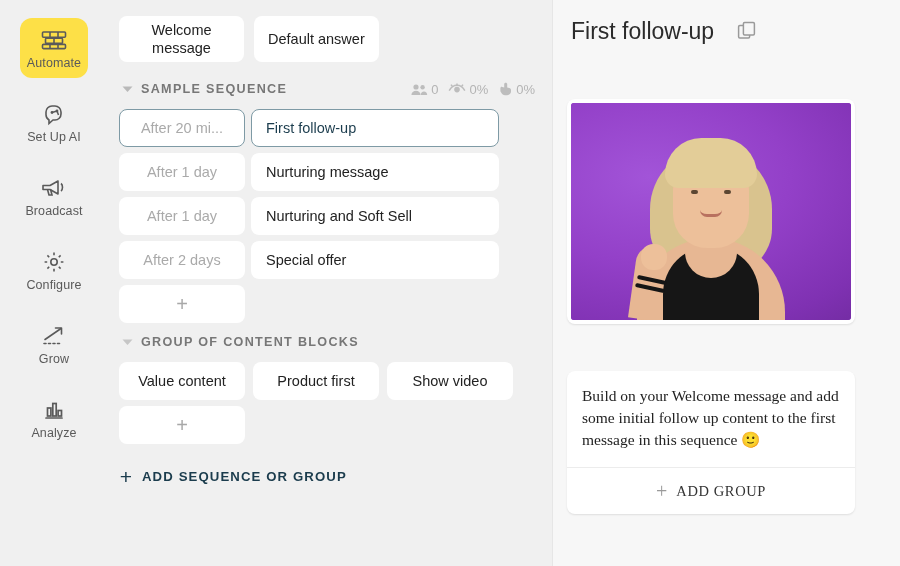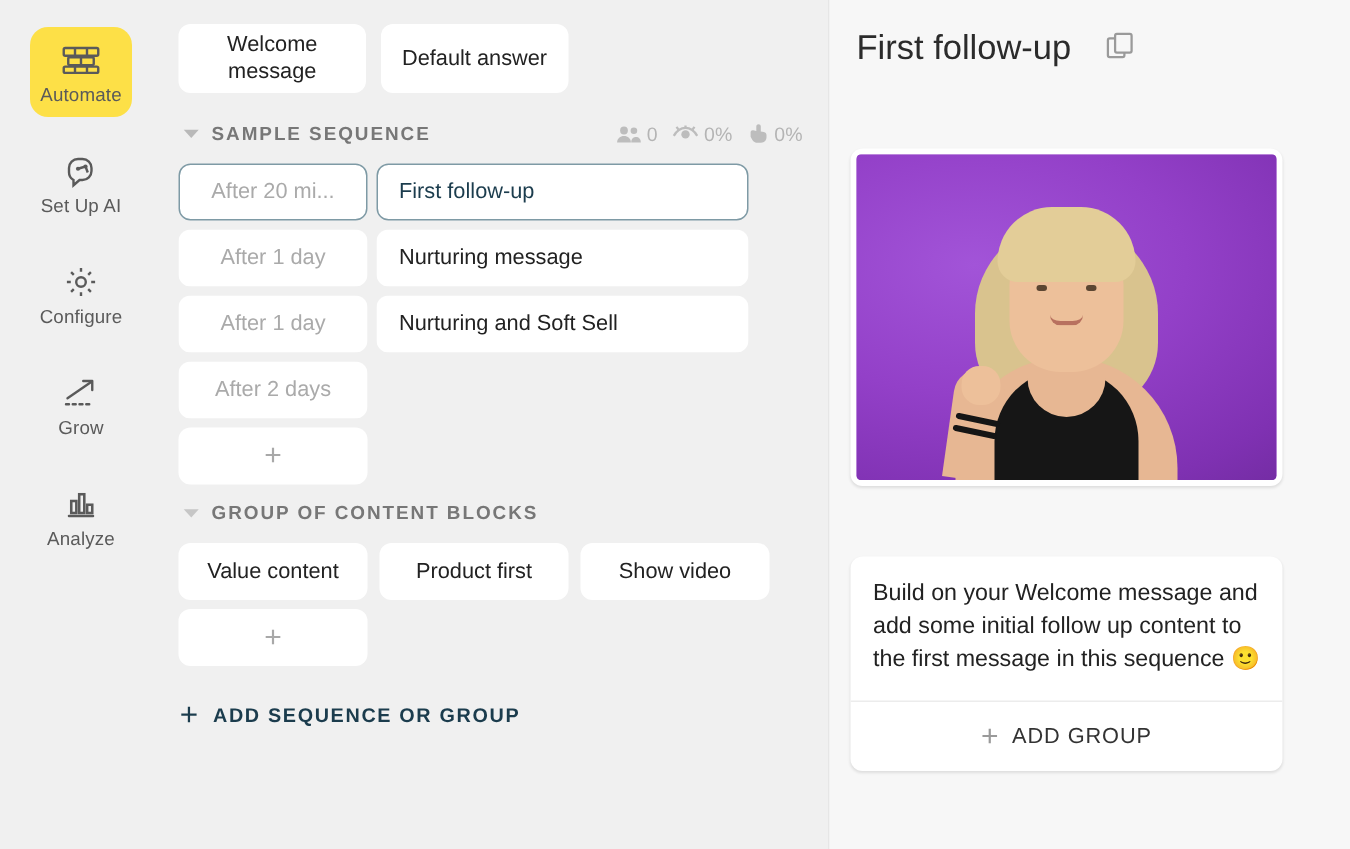--- a/index.html
+++ b/index.html
@@ -228,20 +228,21 @@
   .eye.r { left: 50%; margin-left: 13px; }
   .mouth { position: absolute; left: 50%; transform: translateX(-50%); bottom: 103px; width: 22px; height: 7px; border-bottom: 3px solid #b8715f; border-radius: 0 0 14px 14px; }
   .arm { position: absolute; bottom: 0; left: 50%; margin-left: -78px; width: 34px; height: 74px; background: #e7b793; border-radius: 18px 18px 0 0; transform: rotate(8deg); }
   .hand { position: absolute; bottom: 50px; left: 50%; margin-left: -70px; width: 26px; height: 26px; background: #edc09a; border-radius: 12px; }
   .bracelet { position: absolute; bottom: 38px; left: 50%; margin-left: -74px; width: 30px; height: 4px; background: #151515; border-radius: 3px; transform: rotate(12deg); }
   .bracelet.b2 { bottom: 30px; margin-left: -76px; }
 
   .text-card {
     margin: 47px 2px 12px 2px;
     width: 288px;
+    font-family: Liberation Serif, serif;
   }
   .text-body {
     padding: 14px 15px 16px 15px;
     font-size: 15.5px;
     line-height: 1.43;
     color: #222;
   }
   .card-sep { height: 1px; background: #ececec; }
   .add-button-row {
     height: 46px;
@@ -281,20 +282,30 @@
           <path d="M5 10a6 6 0 0 1 6-6h3a6 6 0 0 1 6 6v2a6 6 0 0 1-6 6h-2l-4 3.5V18a6 6 0 0 1-3-5.2z"></path>
           <circle cx="11" cy="10.5" r="1.4" fill="#5a5a5a" stroke="none"></circle>
           <circle cx="16" cy="9" r="1.4" fill="#5a5a5a" stroke="none"></circle>
           <path d="M11 10.5 16 9"></path>
           <path d="M16 9l1.5 4"></path>
         </svg>
       </span>
       <span class="nav-label">Set Up AI</span>
     </div>
 
+    <div class="nav-item">
+      <span class="nav-icon">
+        <svg width="28" height="20" viewBox="0 0 28 20" fill="none" stroke="#5a5a5a" stroke-width="1.6">
+          <path d="M3 7.5h7l8-4.5v13L10 11.5H3z" stroke-linejoin="round"></path>
+          <path d="M21 5.5c2 1.5 2 6 0 7.5"></path>
+          <path d="M7.5 11.5l1.5 5.5h3l-1.4-5.5"></path>
+        </svg>
+      </span>
+      <span class="nav-label">Broadcast</span>
+    </div>
 
     <div class="nav-item">
       <span class="nav-icon">
         <svg width="24" height="24" viewBox="0 0 24 24" fill="none" stroke="#5a5a5a" stroke-width="1.6">
           <circle cx="12" cy="12" r="3.2"></circle>
           <path d="M12 2.6v2.6M12 18.8v2.6M21.4 12h-2.6M5.2 12H2.6M18.6 5.4l-1.8 1.8M7.2 16.8l-1.8 1.8M18.6 18.6l-1.8-1.8M7.2 7.2 5.4 5.4"></path>
         </svg>
       </span>
       <span class="nav-label">Configure</span>
     </div>
@@ -378,20 +389,21 @@
       <div class="seq-row">
         <div class="cell delay">After 1 day</div>
         <div class="cell title">Nurturing message</div>
       </div>
       <div class="seq-row">
         <div class="cell delay">After 1 day</div>
         <div class="cell title">Nurturing and Soft Sell</div>
       </div>
       <div class="seq-row">
         <div class="cell delay">After 2 days</div>
+        <div class="cell title">Special offer</div>
       </div>
     </div>
 
     <div class="add-cell">
       <span class="plus-glyph">+</span>
     </div>
 
     <div class="section-head" style="">
       <span class="caret">
         <svg width="11" height="8" viewBox="0 0 11 8">

